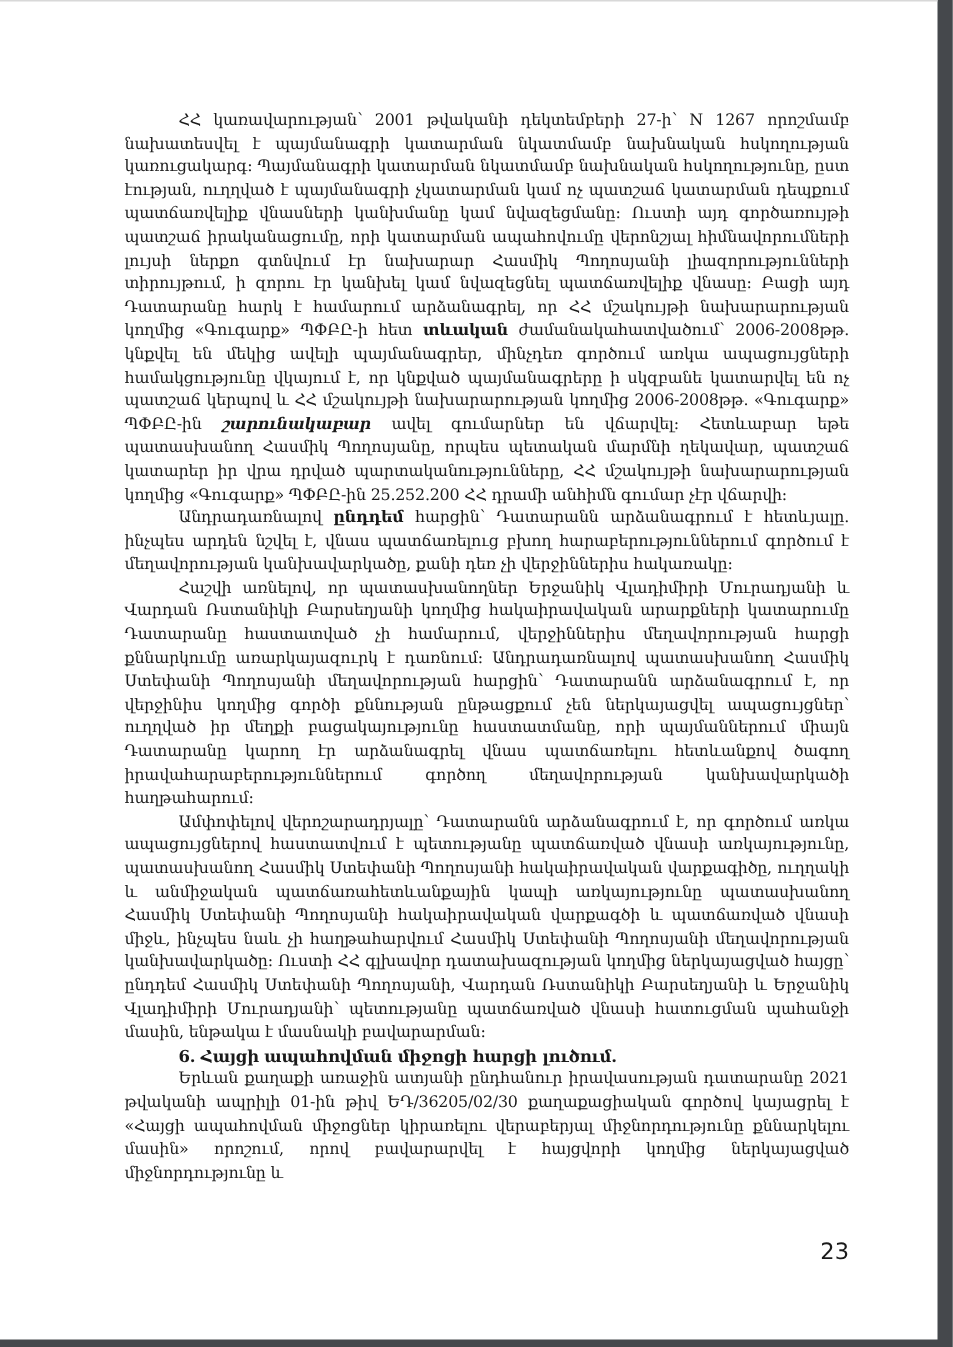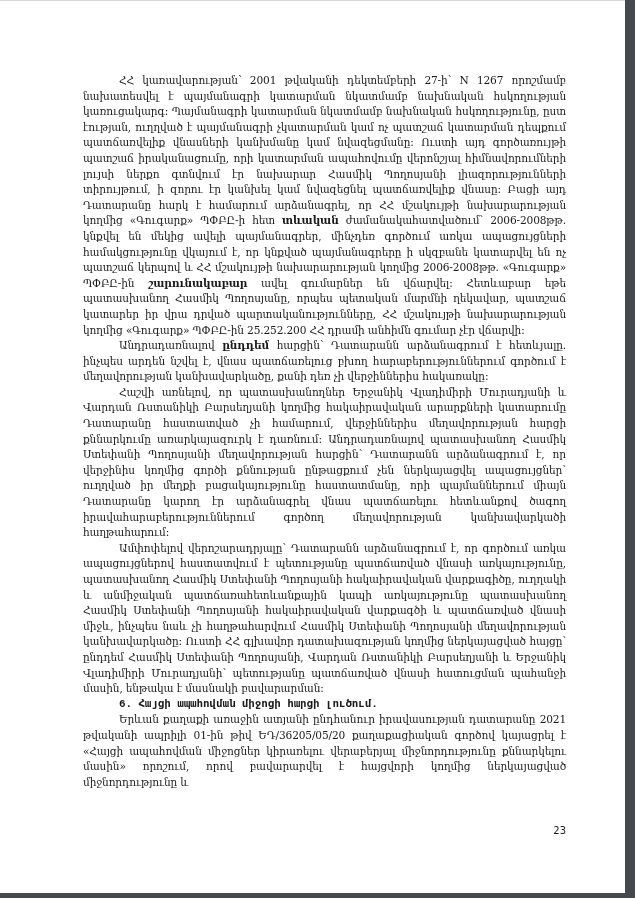--- a/index.html
+++ b/index.html
@@ -37,53 +37,53 @@
   }
   .content p {
     margin: 0;
     text-indent: 36px;
     hyphens: none;
   }
   .content b {
     font-weight: bold;
   }
   .content b.italic {
+    font-style: italic;
   }
   .heading {
     margin: 0;
     text-indent: 36px;
     font-weight: bold;
     font-size: 11px;
-    font-family: Liberation Mono, monospace;
   }
   .page-number {
     position: absolute;
     left: 534px;
     top: 824px;
     width: 32px;
     text-align: right;
     font-family: "DejaVu Sans", "Liberation Sans", sans-serif;
-    font-size: 10px;
+    font-size: 15px;
     color: #1a1a1a;
   }
 </style>
 </head>
 <body>
 
 <div class="page">
   <div class="content">
 
     <p><span>ՀՀ կառավարության՝ 2001 թվականի դեկտեմբերի 27-ի՝ N 1267 որոշմամբ նախատեսվել է պայմանագրի կատարման նկատմամբ նախնական հսկողության կառուցակարգ: Պայմանագրի կատարման նկատմամբ նախնական հսկողությունը, ըստ էության, ուղղված է պայմանագրի չկատարման կամ ոչ պատշաճ կատարման դեպքում պատճառվելիք վնասների կանխմանը կամ նվազեցմանը: Ուստի այդ գործառույթի պատշաճ իրականացումը, որի կատարման ապահովումը վերոնշյալ հիմնավորումների լույսի ներքո գտնվում էր նախարար Հասմիկ Պողոսյանի լիազորությունների տիրույթում, ի զորու էր կանխել կամ նվազեցնել պատճառվելիք վնասը: Բացի այդ Դատարանը հարկ է համարում արձանագրել, որ ՀՀ մշակույթի նախարարության կողմից «Գուգարք» ՊՓԲԸ-ի հետ </span><b>տևական</b><span> ժամանակահատվածում՝ 2006-2008թթ. կնքվել են մեկից ավելի պայմանագրեր, մինչդեռ գործում առկա ապացույցների համակցությունը վկայում է, որ կնքված պայմանագրերը ի սկզբանե կատարվել են ոչ պատշաճ կերպով և ՀՀ մշակույթի նախարարության կողմից 2006-2008թթ. «Գուգարք» ՊՓԲԸ-ին </span><b class="italic">շարունակաբար</b><span> ավել գումարներ են վճարվել: Հետևաբար եթե պատասխանող Հասմիկ Պողոսյանը, որպես պետական մարմնի ղեկավար, պատշաճ կատարեր իր վրա դրված պարտականությունները, ՀՀ մշակույթի նախարարության կողմից «Գուգարք» ՊՓԲԸ-ին 25.252.200 ՀՀ դրամի անհիմն գումար չէր վճարվի:</span></p>
 
     <p><span>Անդրադառնալով </span><b>ընդդեմ</b><span> հարցին՝ Դատարանն արձանագրում է հետևյալը. ինչպես արդեն նշվել է, վնաս պատճառելուց բխող հարաբերություններում գործում է մեղավորության կանխավարկածը, քանի դեռ չի վերջիններիս հակառակը:</span></p>
 
     <p><span>Հաշվի առնելով, որ պատասխանողներ Երջանիկ Վլադիմիրի Մուրադյանի և Վարդան Ռստանիկի Բարսեղյանի կողմից հակաիրավական արարքների կատարումը Դատարանը հաստատված չի համարում, վերջիններիս մեղավորության հարցի քննարկումը առարկայազուրկ է դառնում: Անդրադառնալով պատասխանող Հասմիկ Ստեփանի Պողոսյանի մեղավորության հարցին՝ Դատարանն արձանագրում է, որ վերջինիս կողմից գործի քննության ընթացքում չեն ներկայացվել ապացույցներ՝ ուղղված իր մեղքի բացակայությունը հաստատմանը, որի պայմաններում միայն Դատարանը կարող էր արձանագրել վնաս պատճառելու հետևանքով ծագող իրավահարաբերություններում գործող մեղավորության կանխավարկածի հաղթահարում:</span></p>
 
     <p><span>Ամփոփելով վերոշարադրյալը՝ Դատարանն արձանագրում է, որ գործում առկա ապացույցներով հաստատվում է պետությանը պատճառված վնասի առկայությունը, պատասխանող Հասմիկ Ստեփանի Պողոսյանի հակաիրավական վարքագիծը, ուղղակի և անմիջական պատճառահետևանքային կապի առկայությունը պատասխանող Հասմիկ Ստեփանի Պողոսյանի հակաիրավական վարքագծի և պատճառված վնասի միջև, ինչպես նաև չի հաղթահարվում Հասմիկ Ստեփանի Պողոսյանի մեղավորության կանխավարկածը: Ուստի ՀՀ գլխավոր դատախազության կողմից ներկայացված հայցը՝ ընդդեմ Հասմիկ Ստեփանի Պողոսյանի, Վարդան Ռստանիկի Բարսեղյանի և Երջանիկ Վլադիմիրի Մուրադյանի՝ պետությանը պատճառված վնասի հատուցման պահանջի մասին, ենթակա է մասնակի բավարարման:</span></p>
 
     <p class="heading">6. Հայցի ապահովման միջոցի հարցի լուծում.</p>
 
-    <p>Երևան քաղաքի առաջին ատյանի ընդհանուր իրավասության դատարանը 2021 թվականի ապրիլի 01-ին թիվ ԵԴ/36205/05/20 քաղաքացիական գործով կայացրել է «Հայցի ապահովման միջոցներ կիրառելու վերաբերյալ միջնորդությունը քննարկելու մասին» որոշում, որով բավարարվել է հայցվորի կողմից ներկայացված միջնորդությունը և</p>
+    <p>Երևան քաղաքի առաջին ատյանի ընդհանուր իրավասության դատարանը 2021 թվականի ապրիլի 01-ին թիվ ԵԴ/36205/02/30 քաղաքացիական գործով կայացրել է «Հայցի ապահովման միջոցներ կիրառելու վերաբերյալ միջնորդությունը քննարկելու մասին» որոշում, որով բավարարվել է հայցվորի կողմից ներկայացված միջնորդությունը և</p>
 
   </div>
 
   <div class="page-number">23</div>
 </div>
 
 </body></html>

